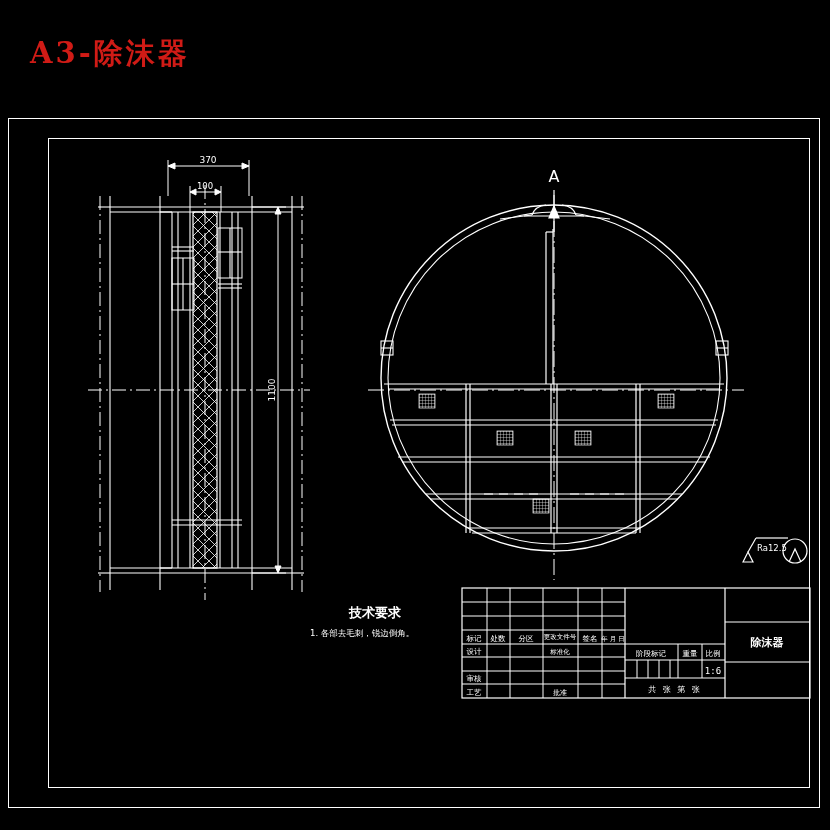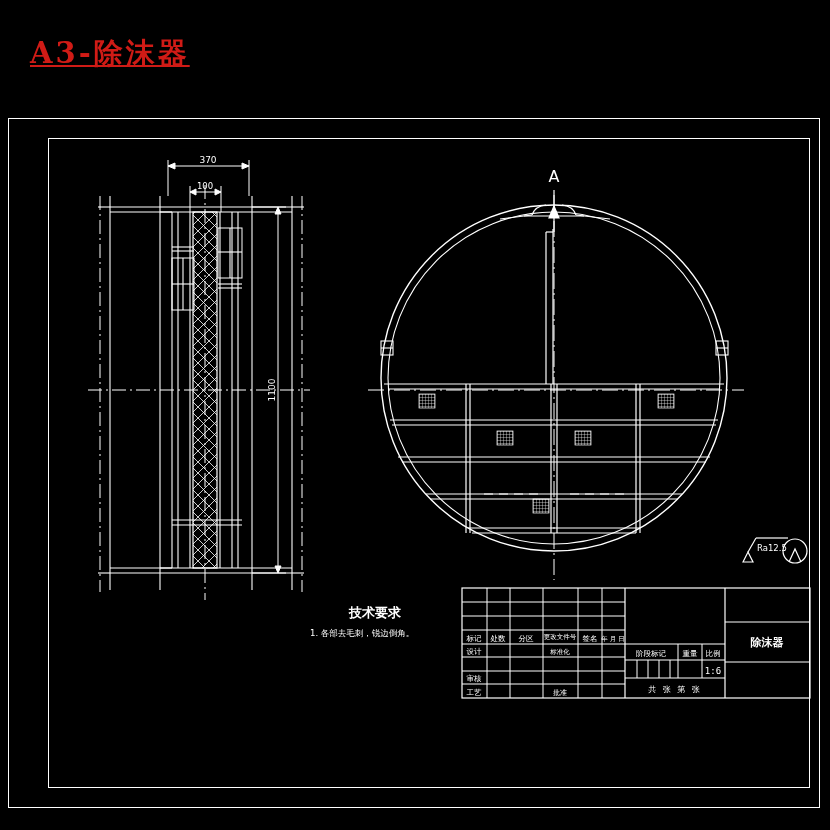--- a/index.html
+++ b/index.html
@@ -4,21 +4,21 @@
 <style>
   html,body{margin:0;padding:0;background:#000;}
   body{width:830px;height:830px;overflow:hidden;
        font-family:"DejaVu Sans","Liberation Sans",sans-serif;}
   .root{position:relative;width:830px;height:830px;background:#000;}
 
   .title-text{
     position:absolute;left:30px;top:34px;
     color:#d01b16;font-size:29px;letter-spacing:3px;
     font-family:"DejaVu Serif","Liberation Serif",serif;
-    font-weight:700;white-space:nowrap;text-decoration:underline;
+    font-weight:700;white-space:nowrap;
   }
 
   
   .frame-outer{position:absolute;left:8px;top:118px;width:812px;height:690px;
                border:1.5px solid #fff;box-sizing:border-box;}
   .frame-inner{position:absolute;left:48px;top:138px;width:762px;height:650px;
                border:1.5px solid #fff;box-sizing:border-box;}
 
   .svgwrap{position:absolute;left:0;top:0;width:830px;height:823px;}
   svg{display:block;}

